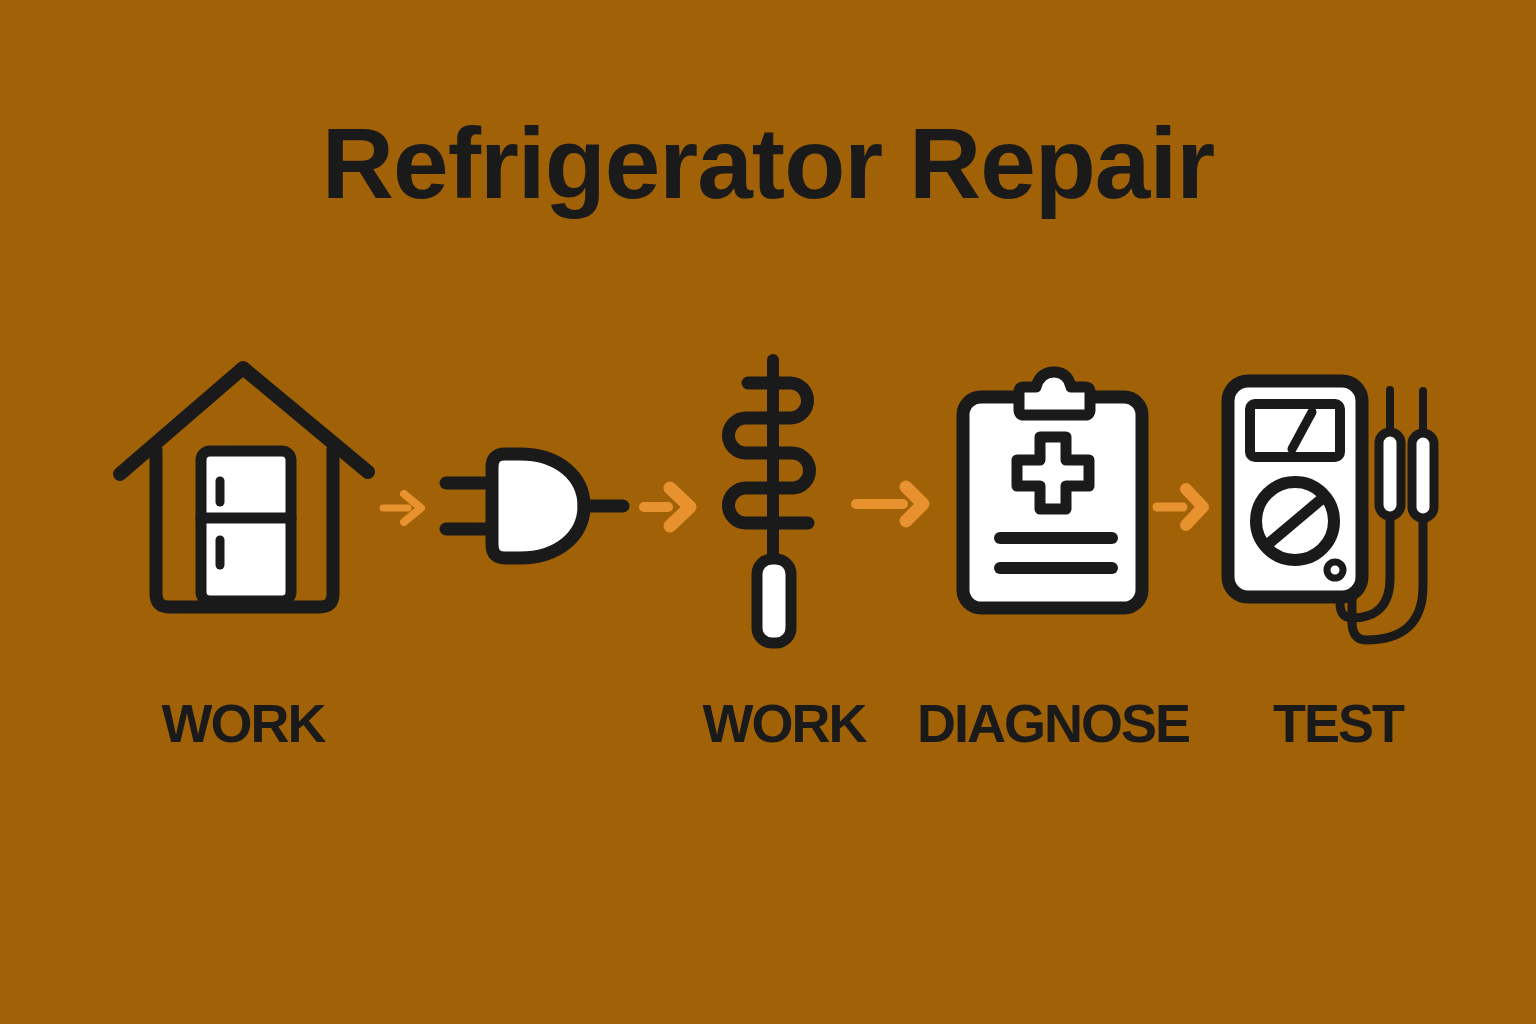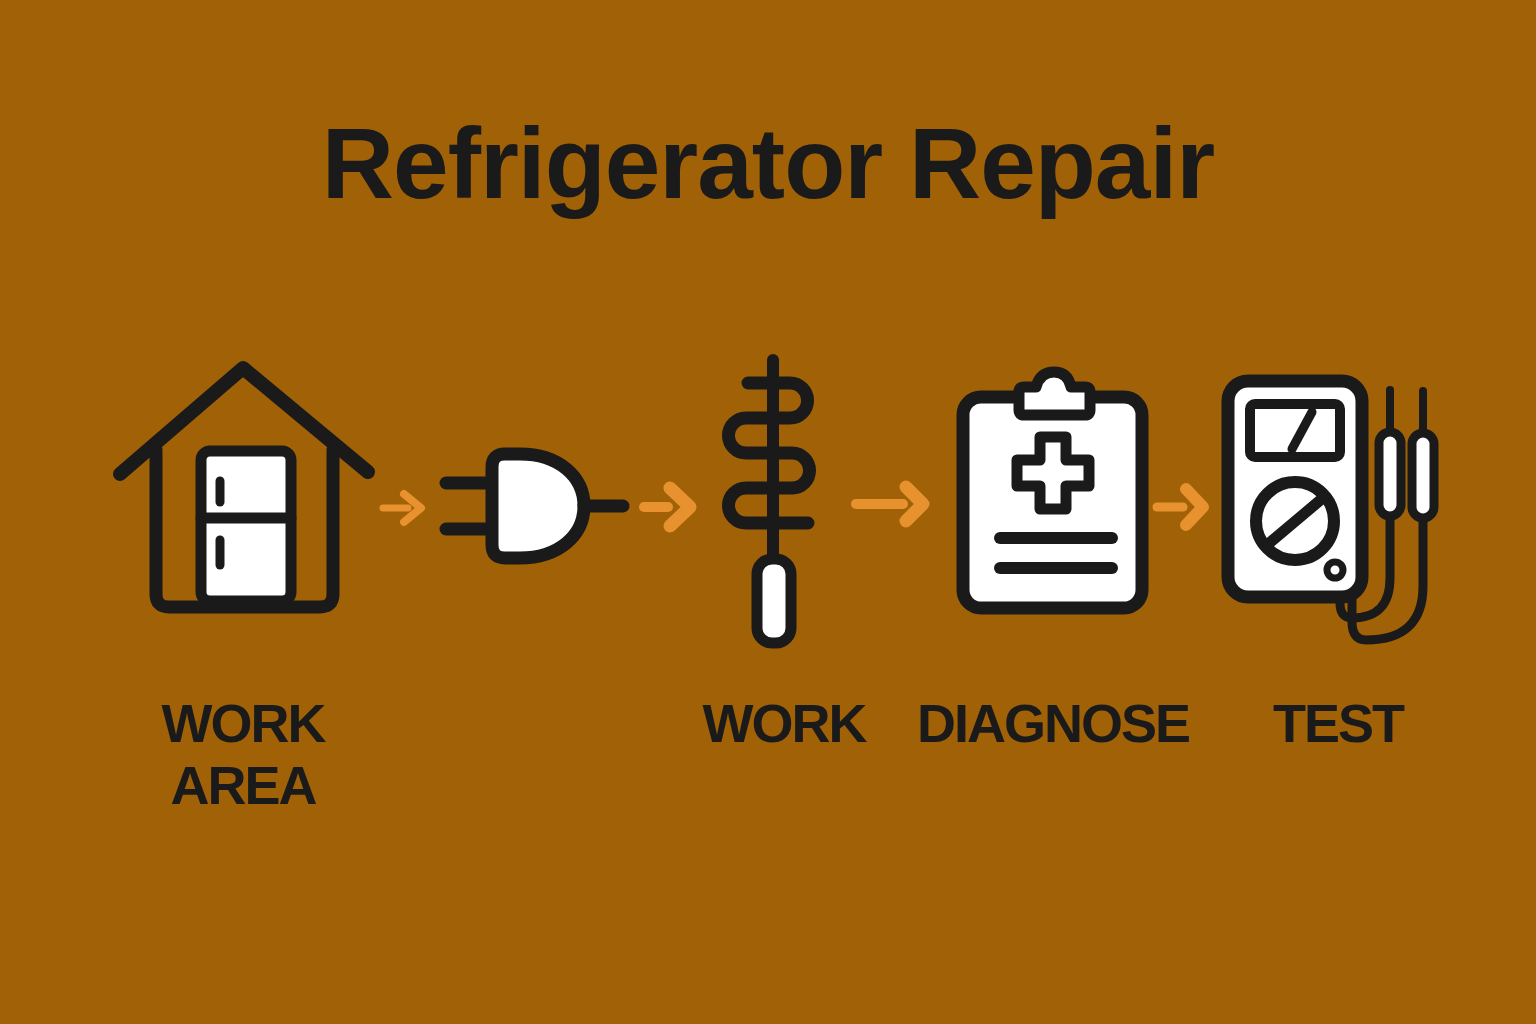--- a/index.html
+++ b/index.html
@@ -120,21 +120,20 @@
         <circle cx="1335" cy="570" r="8" stroke-width="7"></circle>
         <rect x="1379" y="432" width="22" height="84" rx="11" stroke-width="9" fill="#ffffff"></rect>
         <rect x="1412" y="433" width="22" height="85" rx="11" stroke-width="9" fill="#ffffff"></rect>
       </g>
 
     </svg>
   </div>
 
   <div class="step-label lbl-work">
     <span>WORK</span>
-    <span>AREA</span>
   </div>
   <div class="step-label lbl-clean">
     <span>WORK</span>
   </div>
   <div class="step-label lbl-test">
     <span>TEST</span>
   </div>
   <div class="step-label lbl-diagnose">
     <span>DIAGNOSE</span>
   </div>

